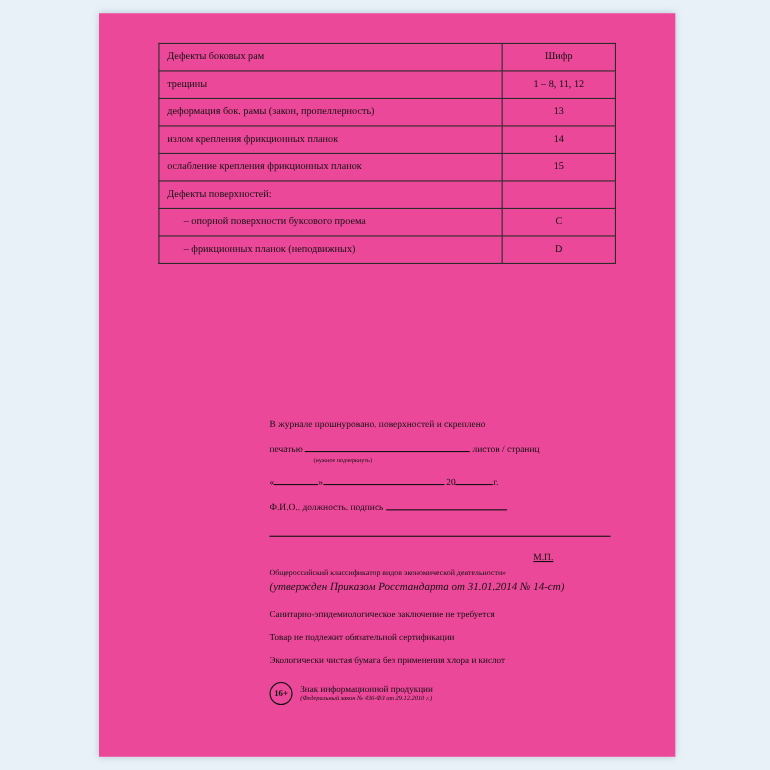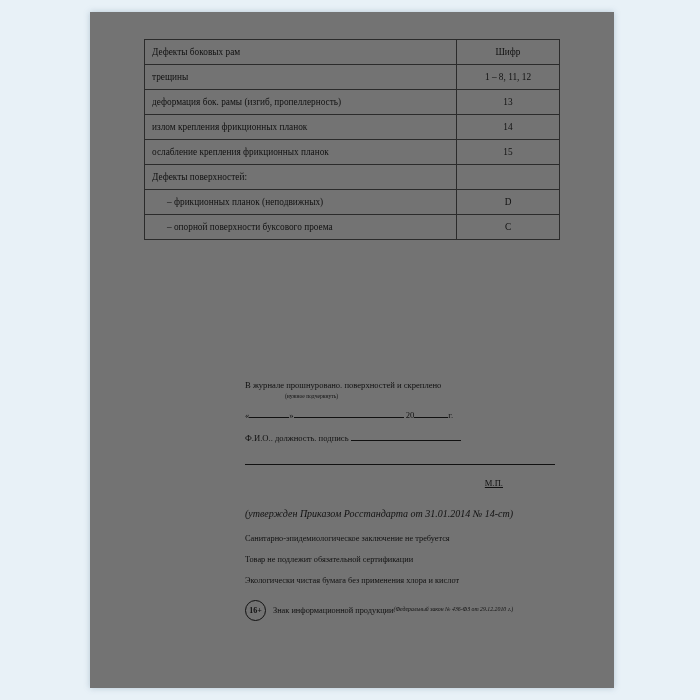--- a/index.html
+++ b/index.html
@@ -21,21 +21,21 @@
     height: 676px;
     background: #ffffff;
     box-shadow: 0 0 6px rgba(90,120,150,0.35);
   }
   .page {
     position: absolute;
     left: 90px;
     top: 12px;
     width: 524px;
     height: 676px;
-    background: #737373;
+    background: #ec4899;
   }
   
   .defect-table {
     position: absolute;
     left: 54px;
     top: 27px;
     width: 416px;
     border-collapse: collapse;
     table-layout: fixed;
   }
@@ -86,21 +86,21 @@
     line-height: 1;
     margin-top: -8px;
     margin-bottom: 9px;
     padding-left: 40px;
   }
   .mp {
     font-size: 8.6px;
     text-align: right;
     padding-right: 52px;
     margin-top: 13px;
-    margin-bottom: 28px;
+    margin-bottom: 14px;
     text-decoration: underline;
   }
   .para {
     font-size: 8.3px;
     line-height: 1.35;
     margin-bottom: 10px;
   }
   .para.small {
     font-size: 7.2px;
     line-height: 1.25;
@@ -126,20 +126,21 @@
     display: flex;
     align-items: center;
     justify-content: center;
     font-size: 8px;
     font-weight: bold;
     flex: 0 0 auto;
     margin-right: 7px;
   }
   .sign-texts {
     display: flex;
+    flex-direction: column;
     justify-content: center;
   }
   .sign-texts .t1 {
     font-size: 8.3px;
     line-height: 1.2;
   }
   .sign-texts .t2 {
     font-size: 5.8px;
     font-style: italic;
     line-height: 1.2;
@@ -162,65 +163,71 @@
     <tbody>
       <tr>
         <td class="nameful">Дефекты боковых рам</td>
         <td class="code">Шифр</td>
       </tr>
       <tr>
         <td class="nameful">трещины</td>
         <td class="code">1 – 8, 11, 12</td>
       </tr>
       <tr>
-        <td class="nameful">деформация бок. рамы (изгиб, пропеллерность)</td>
+        <td class="nameful">деформация бок. рамы (закон, пропеллерность)</td>
         <td class="code">13</td>
       </tr>
       <tr>
         <td class="nameful">излом крепления фрикционных планок</td>
         <td class="code">14</td>
       </tr>
       <tr>
         <td class="nameful">ослабление крепления фрикционных планок</td>
         <td class="code">15</td>
       </tr>
       <tr class="section">
         <td class="nameful">Дефекты поверхностей:</td>
         <td class="code"></td>
       </tr>
       <tr>
+        <td class="nameful indent">– опорной поверхности буксового проема</td>
+        <td class="code">С</td>
+      </tr>
+      <tr>
         <td class="nameful indent">– фрикционных планок (неподвижных)</td>
         <td class="code">D</td>
       </tr>
-      <tr>
-        <td class="nameful indent">– опорной поверхности буксового проема</td>
-        <td class="code">С</td>
-      </tr>
     </tbody>
   </table>
 
   <div class="lower">
 
     <div class="ln">В журнале прошнуровано. поверхностей и скреплено</div>
 
+    <div class="ln">
+      <span>печатью</span>
+      <span class="dots" style="width:150px"></span>
+      <span>листов / страниц</span>
+    </div>
     <div class="tiny-left">(нужное подчеркнуть)</div>
 
     <div class="ln">
       <span>«</span><span class="dots" style="width:40px"></span><span>»</span><span class="dots" style="width:110px"></span>
       <span>20</span><span class="dots" style="width:34px"></span><span>г.</span>
     </div>
 
     <div class="ln">
       <span>Ф.И.О.. должность. подпись</span>
       <span class="dots" style="width:110px"></span>
     </div>
     <span class="underline-full"></span>
 
     <div class="mp">М.П.</div>
 
+    <div class="para small">Общероссийский классификатор видов экономической деятельности»</div>
     <div class="para ital">(утвержден Приказом Росстандарта от 31.01.2014 № 14-ст)</div>
 
     <div class="para">Санитарно-эпидемиологическое заключение не требуется</div>
     <div class="para">Товар не подлежит обязательной сертификации</div>
     <div class="para">Экологически чистая бумага без применения хлора и кислот</div>
 
     <div class="sign-row">
       <div class="badge">16+</div>
       <div class="sign-texts">
         <div class="t1">Знак информационной продукции</div>

